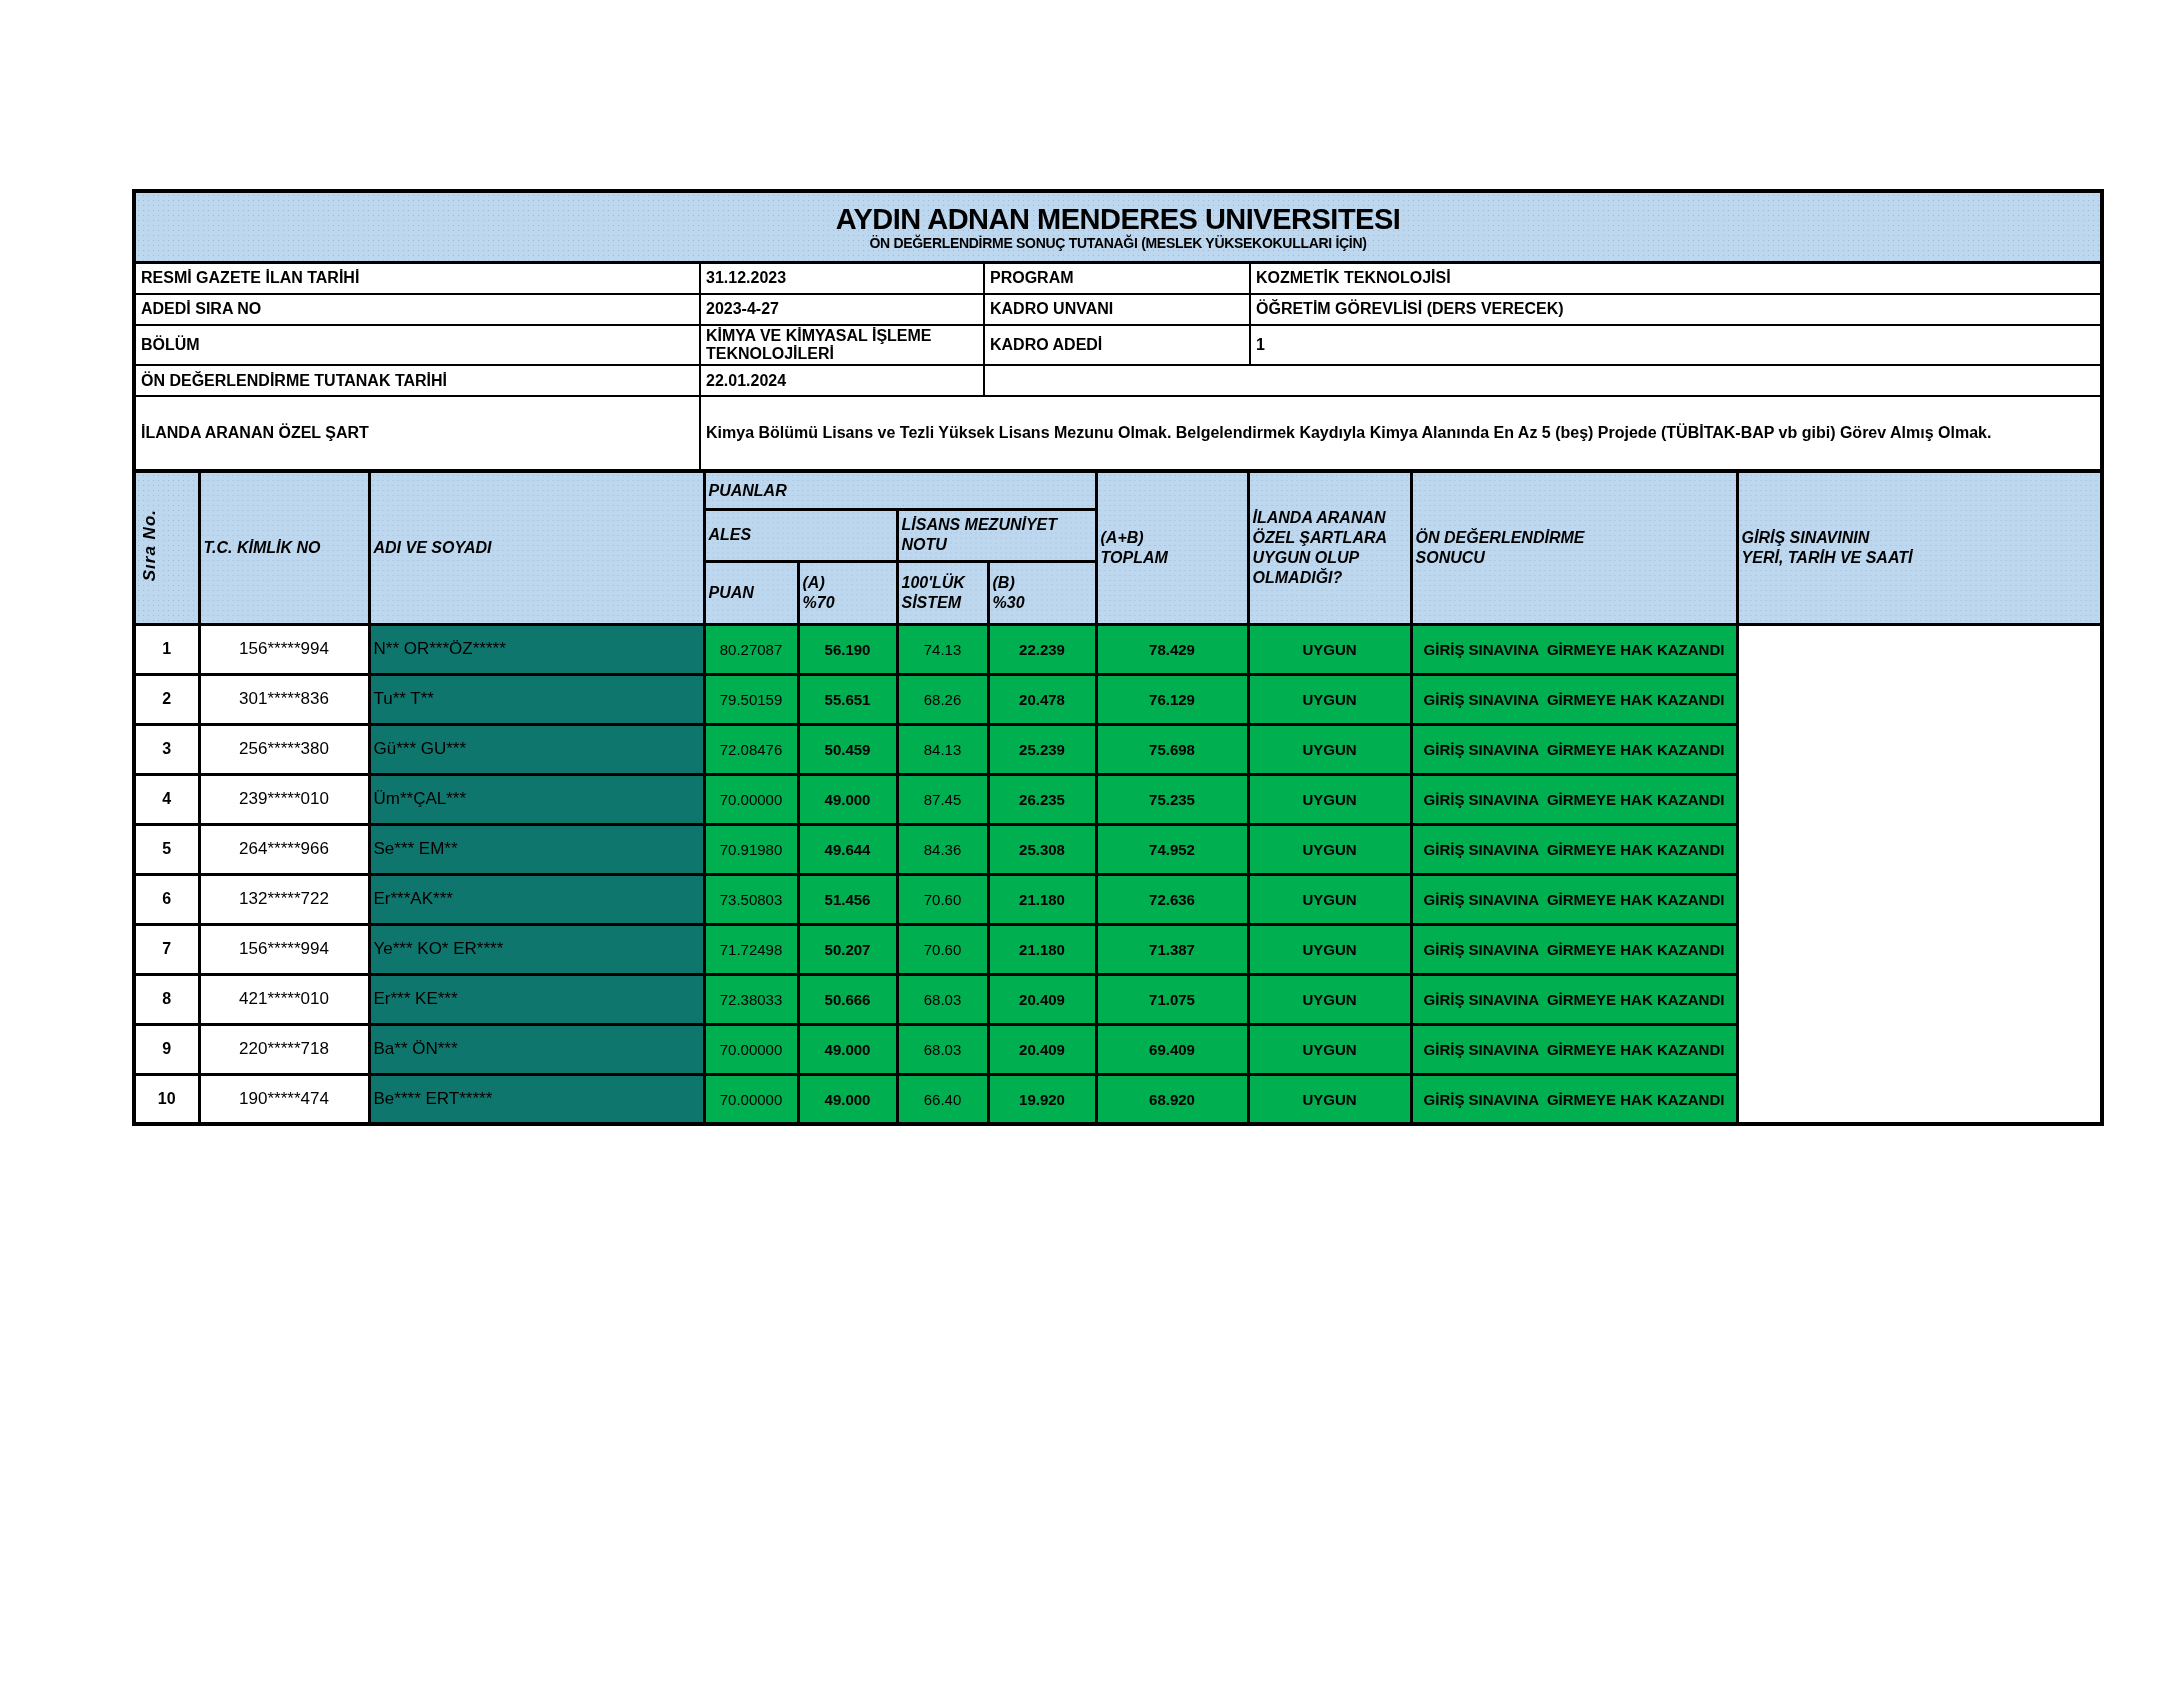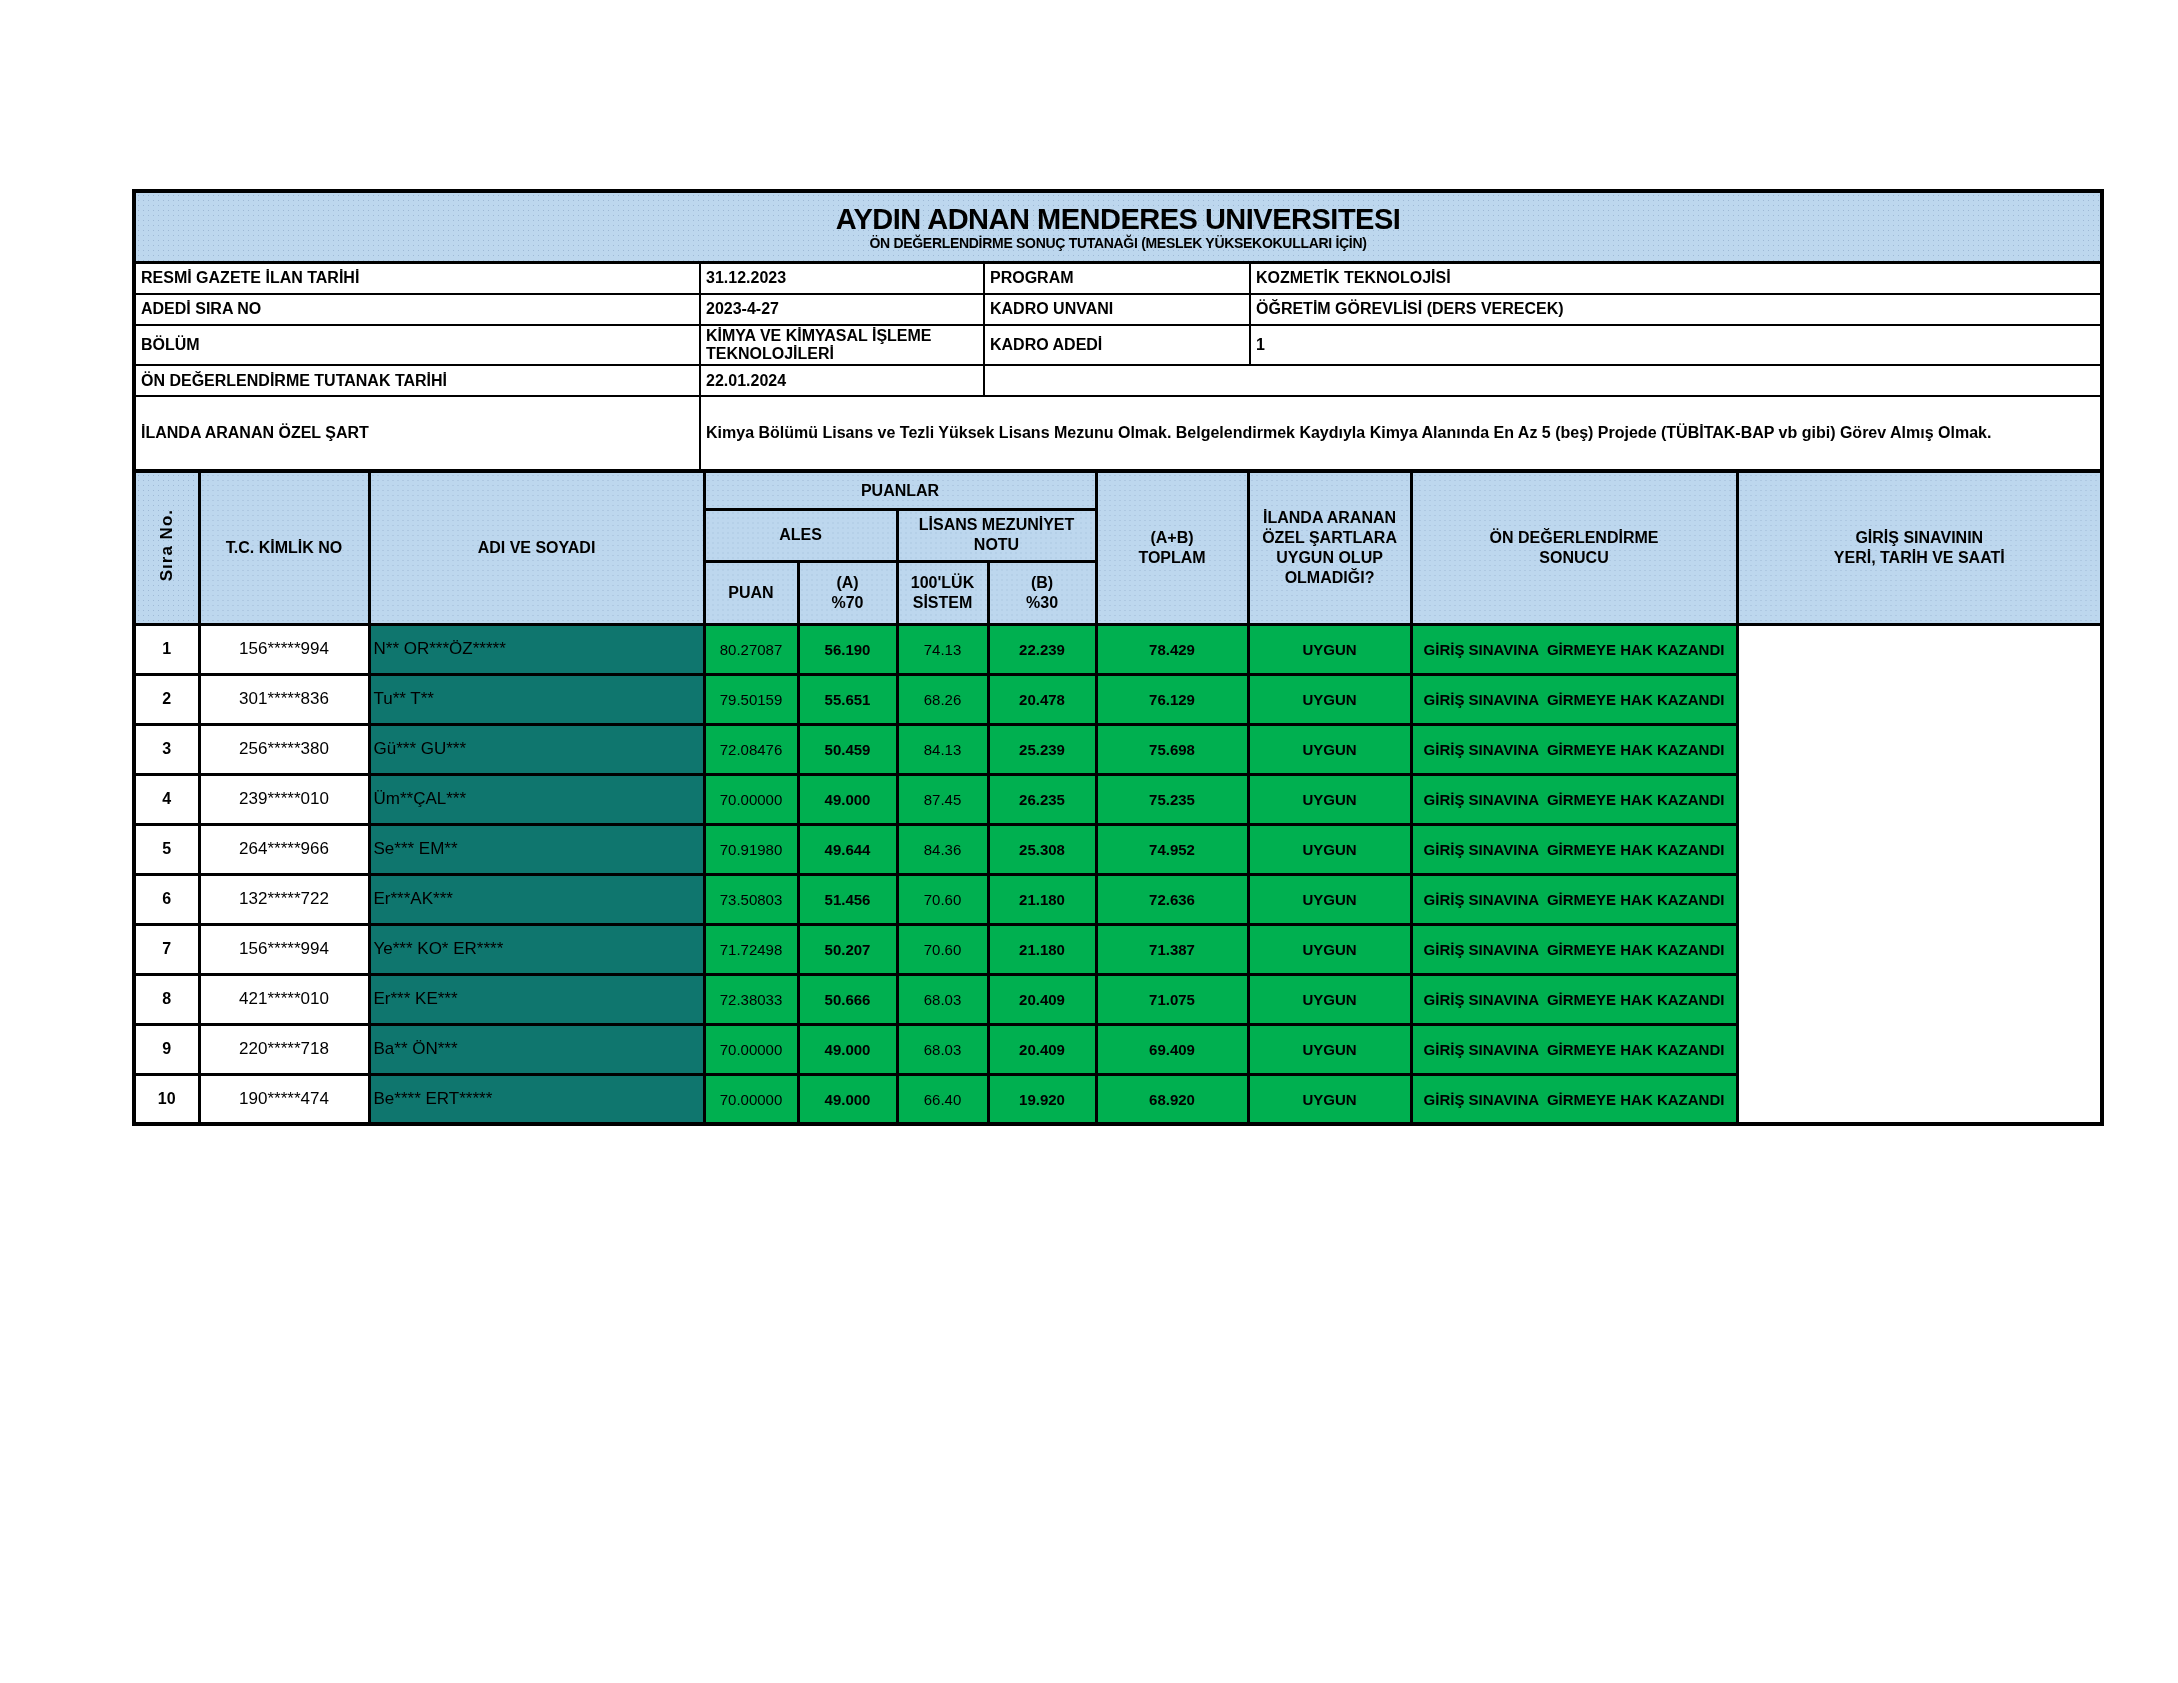--- a/index.html
+++ b/index.html
@@ -23,21 +23,21 @@
   .t1{font-size:29px;font-weight:bold;letter-spacing:-0.5px;line-height:1.12;}
   .t2{font-size:14px;font-weight:bold;letter-spacing:-0.3px;line-height:1.15;}
   .info-label,.info-value{font-size:16px;font-weight:bold;text-align:left;line-height:1.15;}
   .nowrap{white-space:nowrap;}
   .r-std{height:31px;}
   .r-bolum{height:38px;}
   .r-ozel{height:75px;}
 
   .main-table{border:4px solid #000;margin-top:-4px;}
   .main-table th,.main-table td{border:3px solid #000;padding:0 3px;vertical-align:middle;overflow:hidden;}
-  .main-table th{font-weight:bold;text-align:center;font-size:16px;line-height:1.25;}
+  .main-table th{font-weight:bold;text-align:left;font-size:16px;line-height:1.25;font-style:italic;}
   .preline{white-space:pre-line;}
   .hr-a{height:38px;}
   .hr-b{height:52px;}
   .hr-c{height:63px;}
   .th-puanlar{font-size:17px;}
   .th-small{font-size:13px;line-height:1.3;}
   .th-mid{font-size:15px;}
   .th-uygun{font-size:15px;line-height:1.35;}
   .vert{
     display:inline-block;writing-mode:vertical-rl;transform:rotate(180deg);

